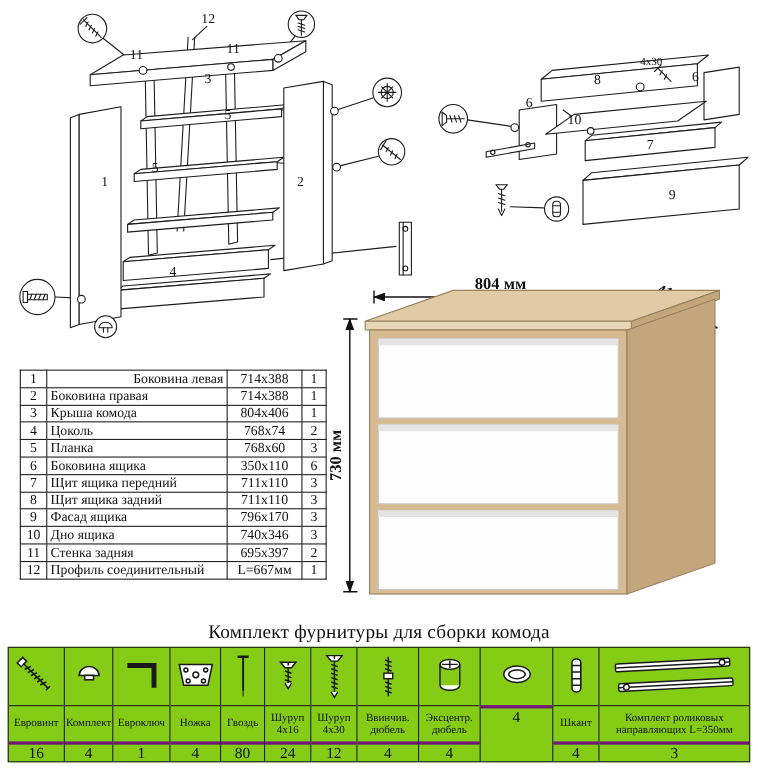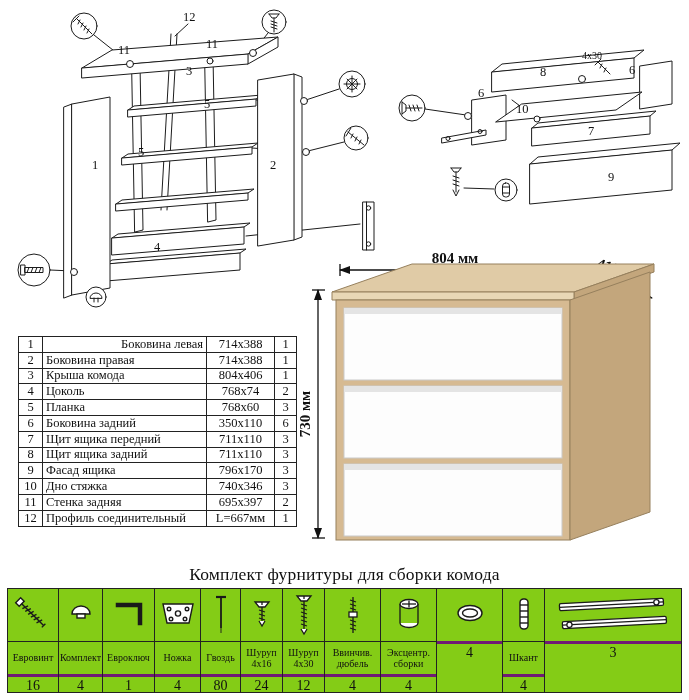--- a/index.html
+++ b/index.html
@@ -333,21 +333,21 @@
           <td class="c">2</td>
         </tr>
       <tr>
           <td class="c">5</td>
           <td>Планка</td>
           <td class="c">768x60</td>
           <td class="c">3</td>
         </tr>
       <tr>
           <td class="c">6</td>
-          <td>Боковина задний</td>
+          <td>Боковина ящика</td>
           <td class="c">350x110</td>
           <td class="c">6</td>
         </tr>
       <tr>
           <td class="c">7</td>
           <td>Щит ящика передний</td>
           <td class="c">711x110</td>
           <td class="c">3</td>
         </tr>
       <tr>
@@ -357,21 +357,21 @@
           <td class="c">3</td>
         </tr>
       <tr>
           <td class="c">9</td>
           <td>Фасад ящика</td>
           <td class="c">796x170</td>
           <td class="c">3</td>
         </tr>
       <tr>
           <td class="c">10</td>
-          <td>Дно стяжка</td>
+          <td>Дно ящика</td>
           <td class="c">740x346</td>
           <td class="c">3</td>
         </tr>
       <tr>
           <td class="c">11</td>
           <td>Стенка задняя</td>
           <td class="c">695x397</td>
           <td class="c">2</td>
         </tr>
       <tr>
@@ -525,21 +525,21 @@
           <g stroke="#1a1a1a" stroke-width="1.3" fill="#fff">
             <line x1="10" y1="12" x2="10" y2="31"></line>
             <line x1="28" y1="12" x2="28" y2="31"></line>
             <path d="M10,31 a9,4.5 0 0 0 18,0"></path>
             <ellipse cx="19" cy="12" rx="9" ry="4.5"></ellipse>
             <line x1="12" y1="12" x2="26" y2="12"></line>
             <line x1="19" y1="8.5" x2="19" y2="15.5"></line>
           </g>
         </svg>
       </div>
-      <div class="hw-name">Эксцентр. сборки</div>
+      <div class="hw-name">Эксцентр. дюбель</div>
       <div class="hw-qty">4</div>
     </div>
 
     <div class="hw-col" style="width:66px">
       <div class="hw-icon-cell">
         <svg width="38" height="46" viewBox="0 0 38 46">
           <g stroke="#1a1a1a" stroke-width="1.4" fill="#fff">
             <ellipse cx="19" cy="21" rx="12" ry="7.5"></ellipse>
             <ellipse cx="19" cy="21" rx="7.5" ry="4"></ellipse>
           </g>
@@ -570,17 +570,18 @@
           <g stroke="#1a1a1a" stroke-width="1.3" fill="#fff" transform="rotate(-3 59 23)">
             <rect x="6" y="9" width="104" height="7" rx="1.5"></rect>
             <line x1="6" y1="12.5" x2="110" y2="12.5"></line>
             <circle cx="103" cy="12.5" r="2.6"></circle>
             <rect x="8" y="27" width="104" height="7" rx="1.5"></rect>
             <line x1="8" y1="30.5" x2="112" y2="30.5"></line>
             <circle cx="15" cy="30.5" r="2.6"></circle>
           </g>
         </svg>
       </div>
+      <div class="hw-name">Комплект роликовых направляющих L=350мм</div>
       <div class="hw-qty">3</div>
     </div>
 
   </div>
 </div>
 
 </body></html>

